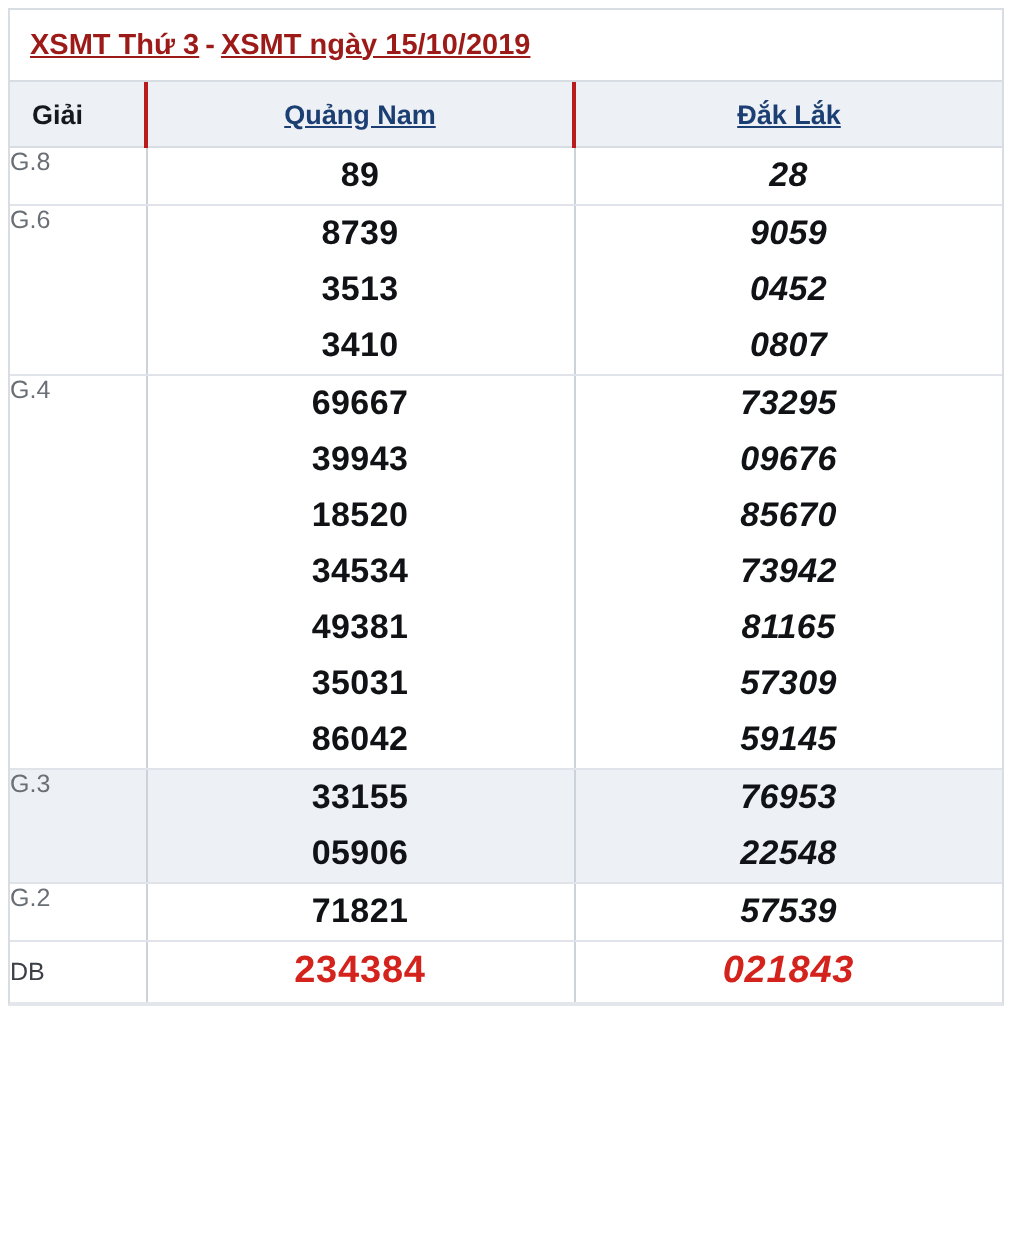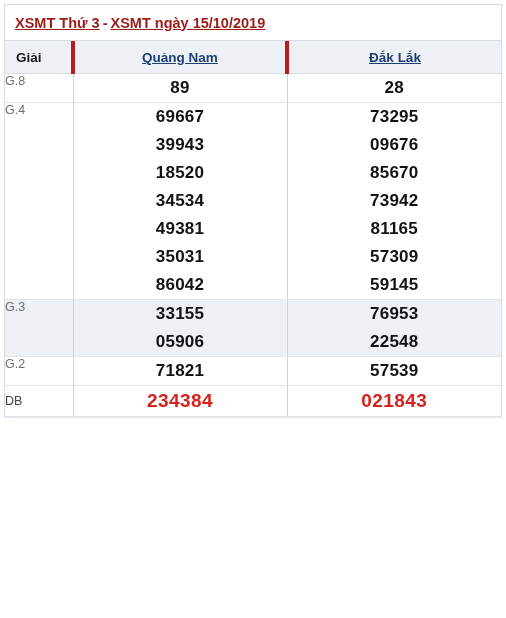--- a/index.html
+++ b/index.html
@@ -59,21 +59,21 @@
     width: 100%;
     border-collapse: collapse;
     table-layout: fixed;
   }
   table.xsmt col.c-prize  { width: 68px; }
   table.xsmt col.c-prov   { width: 214px; }
 
   table.xsmt thead th {
     background: #edf0f5;
     border-bottom: 1px solid #d8dce3;
-    border-right: 4px solid #b91c1c;
+    border-right: 2px solid #b91c1c;
     height: 32px;
     padding: 0;
     font-size: 13.5px;
   }
   table.xsmt thead th:last-child { border-right: none; }
 
   .th-prize {
     text-align: left;
     padding-left: 11px !important;
     color: #15181c;
@@ -84,21 +84,21 @@
     font-weight: bold;
     font-size: 13.5px;
     text-decoration: underline;
   }
 
   table.xsmt tbody td {
     border-right: 1px solid #ccd2da;
     padding: 0;
     vertical-align: top;
   }
-  table.xsmt tbody td:last-child { border-right: none; }
+  table.xsmt tbody td:last-child { border-right: none; font-style: italic; }
 
   tr.grp { }
   tr.grp.alt > td { background: #edf0f5; }
   tr.grp > td { background: #ffffff; border-bottom: 1px solid #e0e4ea; }
   tr.grp.last > td { border-bottom: none; }
 
   .prize-label {
     color: #6a6f76;
     font-size: 12.5px;
     padding: 7px 0 0 11px;
@@ -158,20 +158,33 @@
           <tr class="grp">
             <td class="prize-label">G.8</td>
             <td class="num-stack">
               <span class="num">89</span>
             </td>
             <td class="num-stack">
               <span class="num">28</span>
             </td>
           </tr>
           <tr class="grp">
+            <td class="prize-label">G.6</td>
+            <td class="num-stack">
+              <span class="num">8739</span>
+              <span class="num">3513</span>
+              <span class="num">3410</span>
+            </td>
+            <td class="num-stack">
+              <span class="num">9059</span>
+              <span class="num">0452</span>
+              <span class="num">0807</span>
+            </td>
+          </tr>
+          <tr class="grp">
             <td class="prize-label">G.4</td>
             <td class="num-stack">
               <span class="num">69667</span>
               <span class="num">39943</span>
               <span class="num">18520</span>
               <span class="num">34534</span>
               <span class="num">49381</span>
               <span class="num">35031</span>
               <span class="num">86042</span>
             </td>

